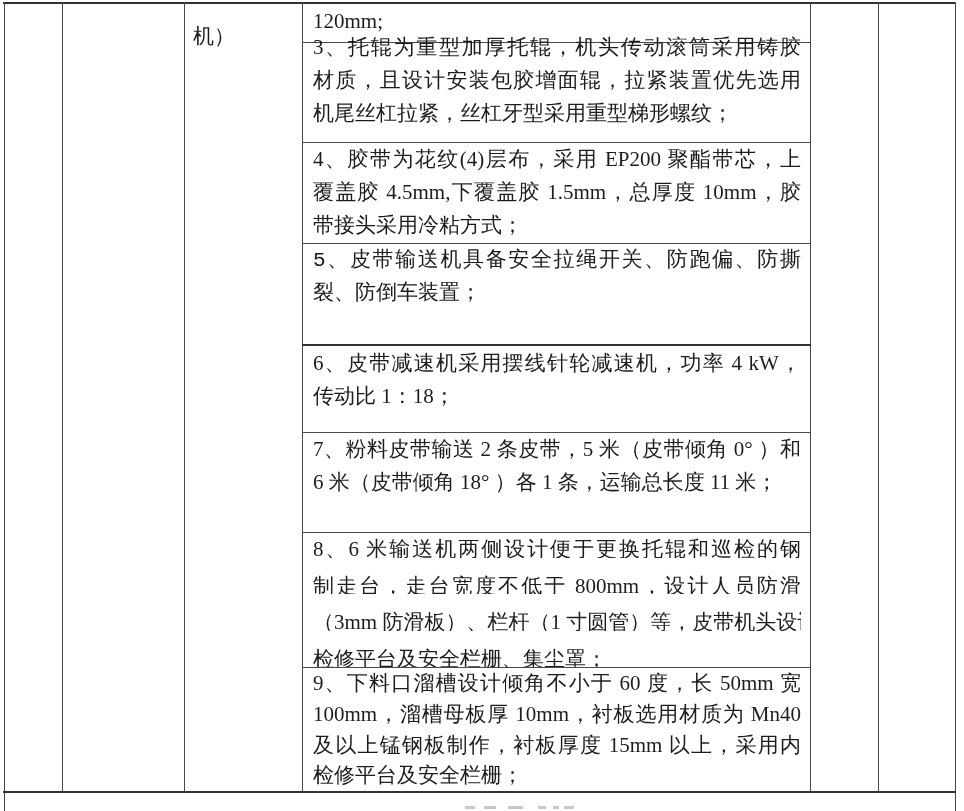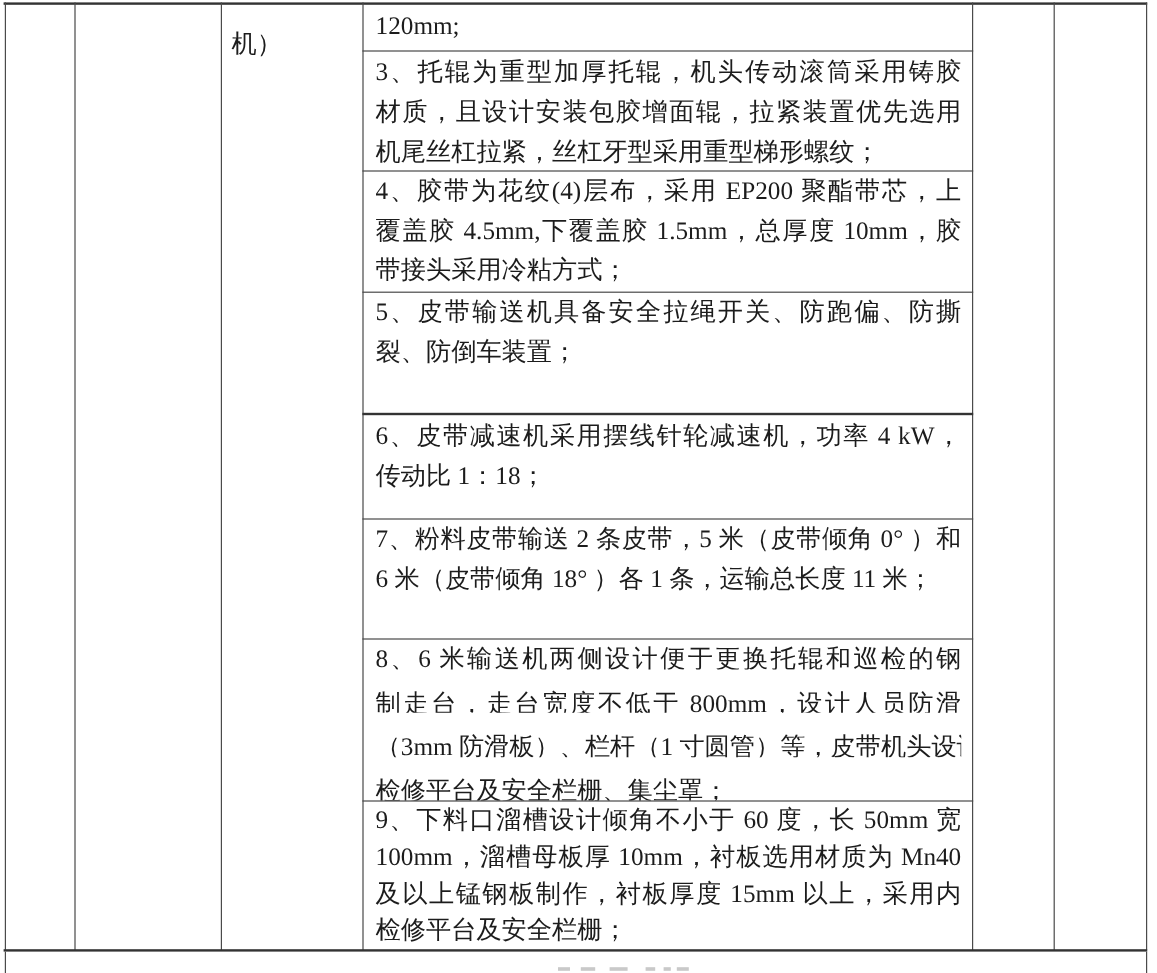--- a/index.html
+++ b/index.html
@@ -74,33 +74,33 @@
   </div>
 
   <div class="cell label-cell">
     <span>机）</span>
   </div>
 
   <div class="cell spec-cell" style="top:5px;height:37px;">
     <div class="line last">120mm;</div>
   </div>
 
-  <div class="cell spec-cell" style="top:44px;height:99px;">
+  <div class="cell spec-cell" style="top:31px;height:99px;">
     <div class="line">3、托辊为重型加厚托辊，机头传动滚筒采用铸胶</div>
     <div class="line">材质，且设计安装包胶增面辊，拉紧装置优先选用</div>
     <div class="line last">机尾丝杠拉紧，丝杠牙型采用重型梯形螺纹；</div>
   </div>
 
   <div class="cell spec-cell" style="top:143px;height:100px;">
     <div class="line">4、胶带为花纹(4)层布，采用 EP200 聚酯带芯，上</div>
     <div class="line">覆盖胶 4.5mm,下覆盖胶 1.5mm，总厚度 10mm，胶</div>
     <div class="line last">带接头采用冷粘方式；</div>
   </div>
 
-  <div class="cell spec-cell" style="top:244px;height:100px;">
+  <div class="cell spec-cell" style="top:244px;height:100px;font-family:Liberation Mono, monospace;">
     <div class="line">5、皮带输送机具备安全拉绳开关、防跑偏、防撕</div>
     <div class="line last">裂、防倒车装置；</div>
   </div>
 
   <div class="cell spec-cell" style="top:347px;height:85px;">
     <div class="line">6、皮带减速机采用摆线针轮减速机，功率 4 kW，</div>
     <div class="line last">传动比 1：18；</div>
   </div>
 
   <div class="cell spec-cell" style="top:433px;height:99px;">

